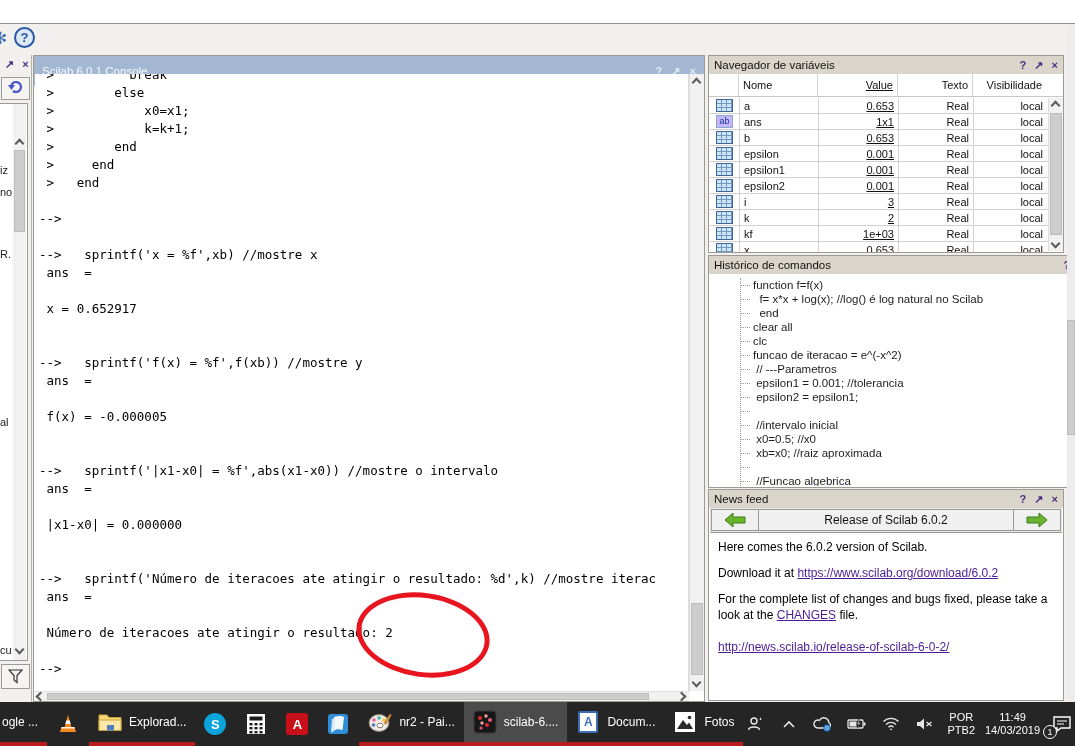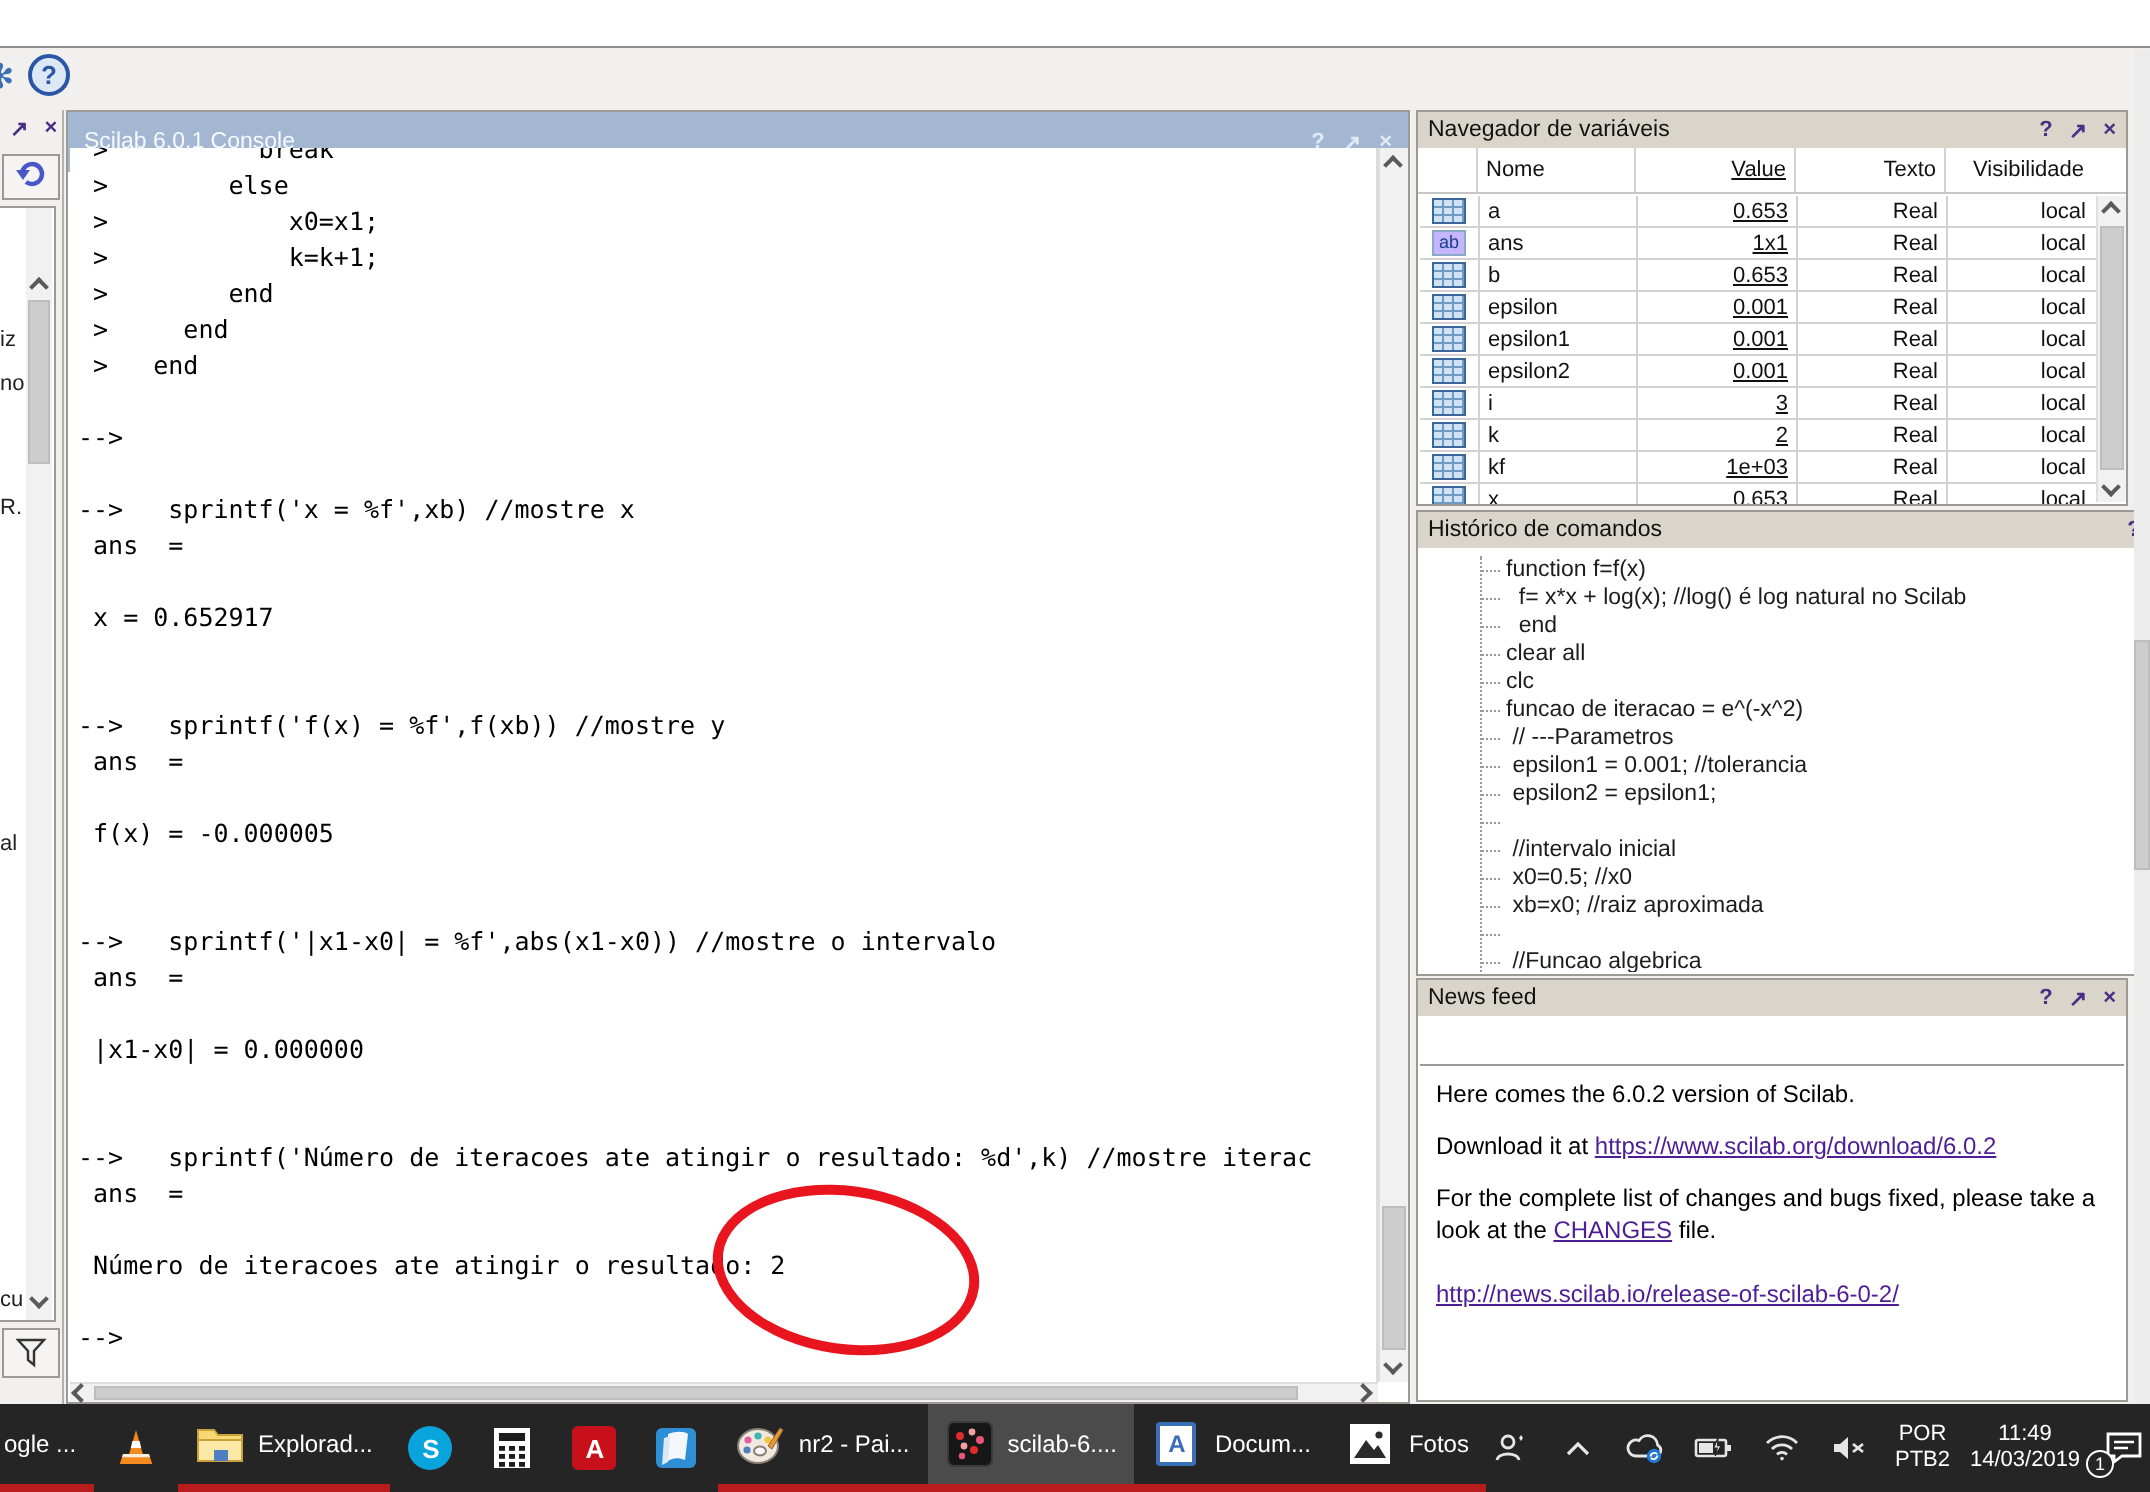--- a/index.html
+++ b/index.html
@@ -390,20 +390,33 @@
   </div>
 
   <div id="news-panel" class="panel">
     <div class="ptitle">
       <span>News feed</span>
       <span class="sp"></span>
       <span class="pbtn">?</span>
       <span class="pbtn">↗</span>
       <span class="pbtn">×</span>
     </div>
+    <div class="news-nav">
+      <div class="nav-btn">
+        <svg width="22" height="16" viewBox="0 0 22 16">
+          <polygon points="9,1 9,5 21,5 21,11 9,11 9,15 1,8" fill="#69b42e" stroke="#3e7c1a" stroke-width="1"></polygon>
+        </svg>
+      </div>
+      <div class="nav-title">Release of Scilab 6.0.2</div>
+      <div class="nav-btn">
+        <svg width="22" height="16" viewBox="0 0 22 16">
+          <polygon points="13,1 13,5 1,5 1,11 13,11 13,15 21,8" fill="#69b42e" stroke="#3e7c1a" stroke-width="1"></polygon>
+        </svg>
+      </div>
+    </div>
     <div class="news-body">
       <p>Here comes the 6.0.2 version of Scilab.</p>
       <p><span>Download it at </span><a href="#">https://www.scilab.org/download/6.0.2</a></p>
       <p><span>For the complete list of changes and bugs fixed, please take a look at the </span><a href="#">CHANGES</a><span> file.</span></p>
       <p style="margin-top:16px"><a href="#">http://news.scilab.io/release-of-scilab-6-0-2/</a></p>
     </div>
   </div>
 
   <div class="right-edge-scroll">
     <div class="thumb" style="left:0; width:8px; top:295px; height:115px"></div>

